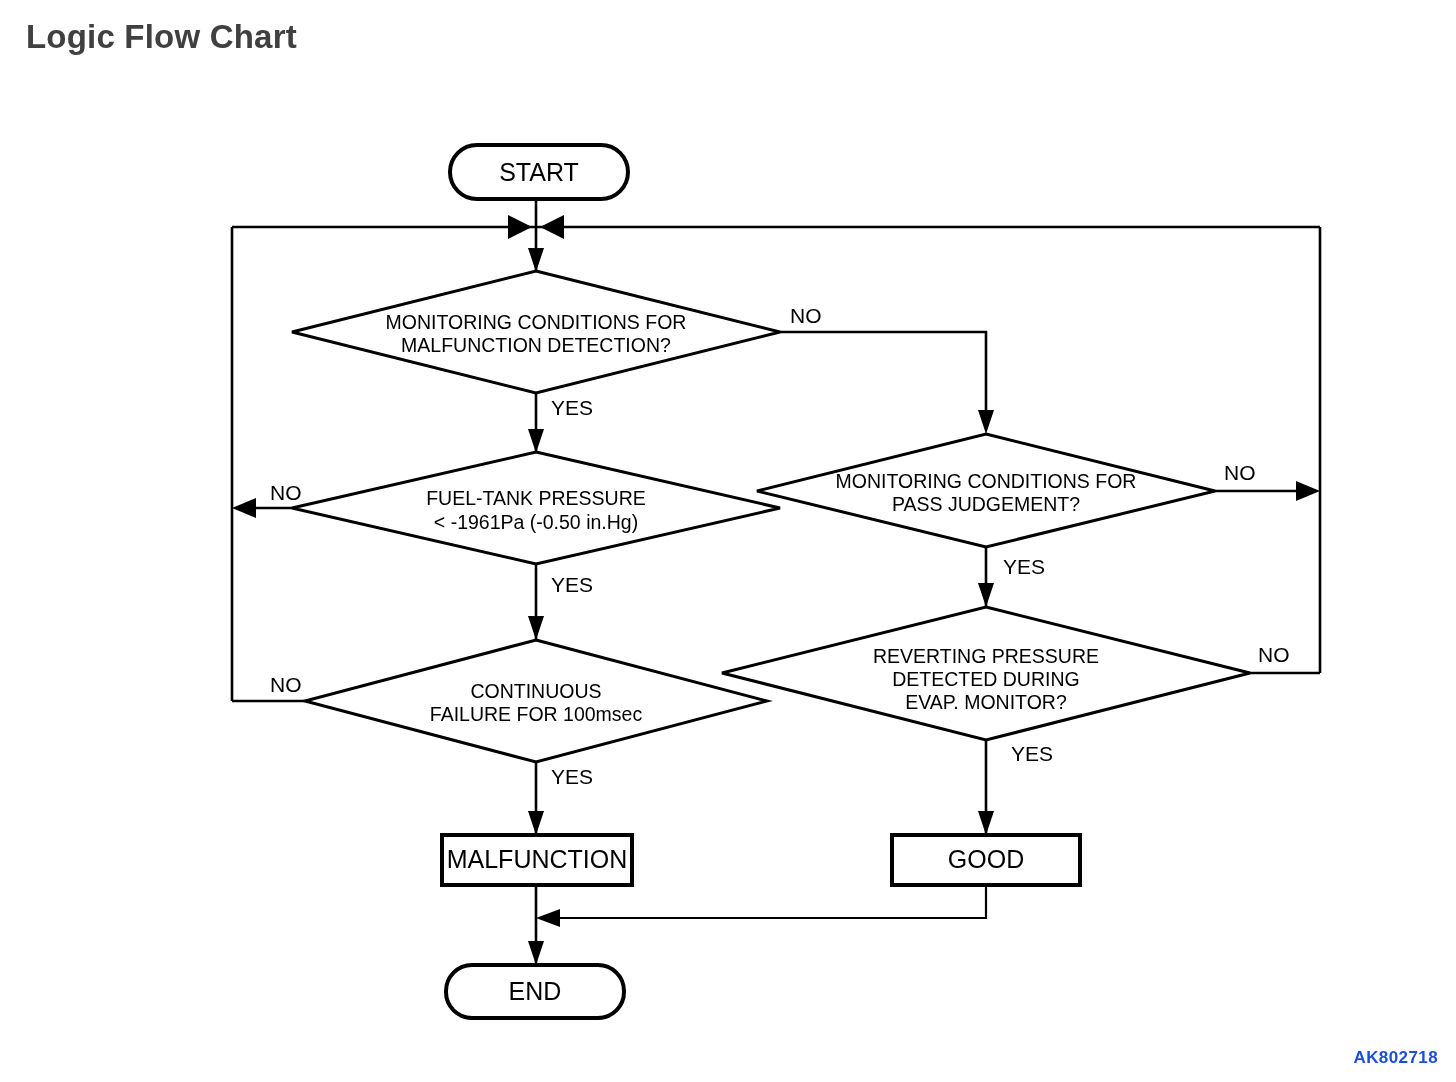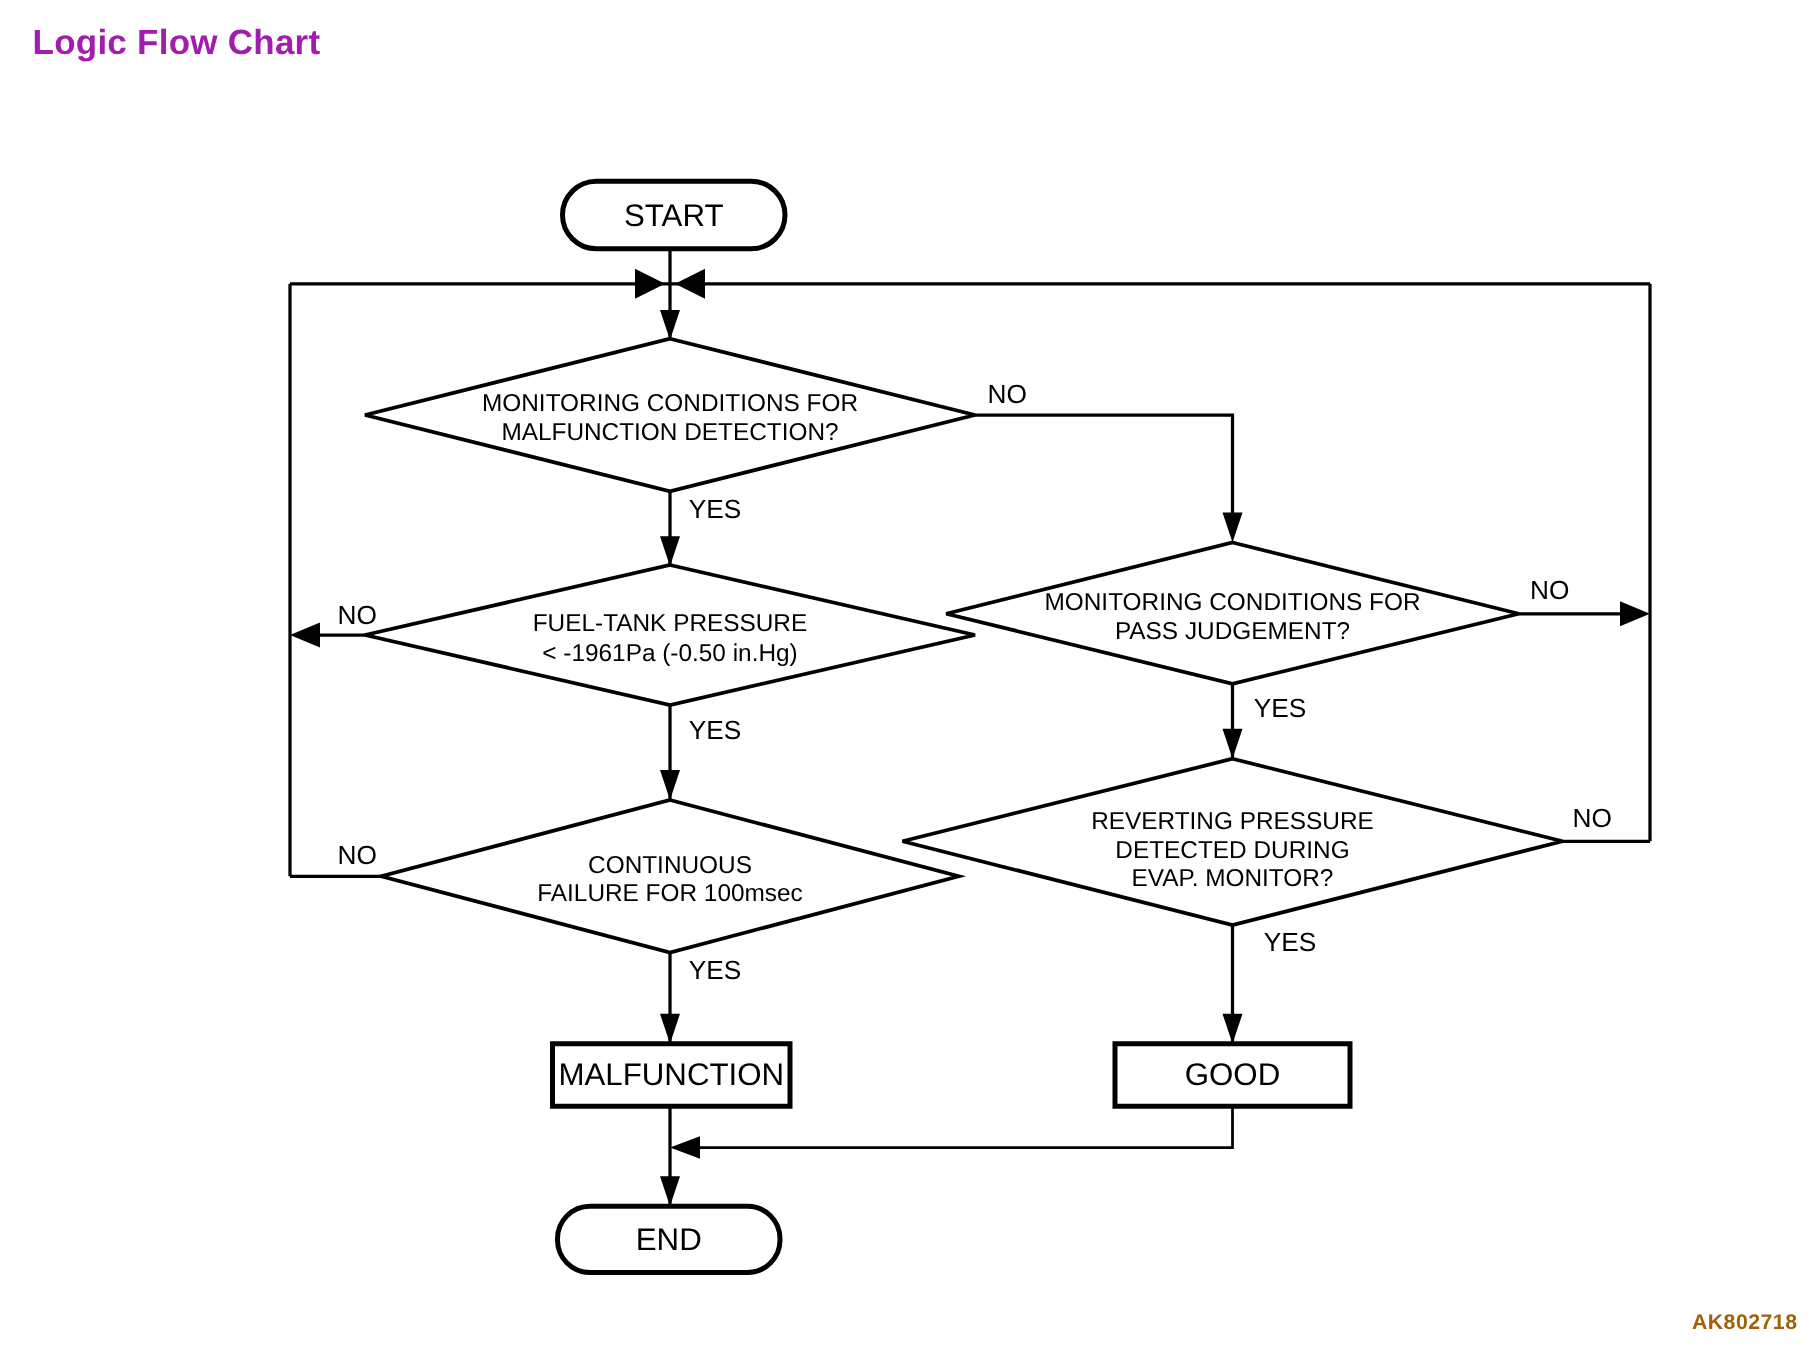--- a/index.html
+++ b/index.html
@@ -12,42 +12,42 @@
     height: 1082px;
     position: relative;
     overflow: hidden;
     font-family: "Liberation Sans", sans-serif;
     color: #000000;
   }
   #page-title {
     position: absolute;
     left: 26px;
     top: 18px;
-    font-size: 28px;
+    font-size: 33px;
     font-weight: bold;
     letter-spacing: 0.2px;
-    color: #a21caf;
+    color: #404040;
     white-space: nowrap;
     text-align: right;
   }
   #diagram-canvas {
     position: absolute;
     left: 0;
     top: 0;
     width: 1456px;
     height: 1082px;
   }
   #figure-id {
     position: absolute;
     right: 18px;
     bottom: 14px;
     font-size: 17px;
     font-weight: bold;
     letter-spacing: 0.4px;
-    color: #a16207;
+    color: #1d4ed8;
   }
   svg text {
     font-family: "Liberation Sans", sans-serif;
     fill: #000000;
   }
   .node-label {
     font-size: 19.5px;
     text-anchor: middle;
     dominant-baseline: middle;
   }

